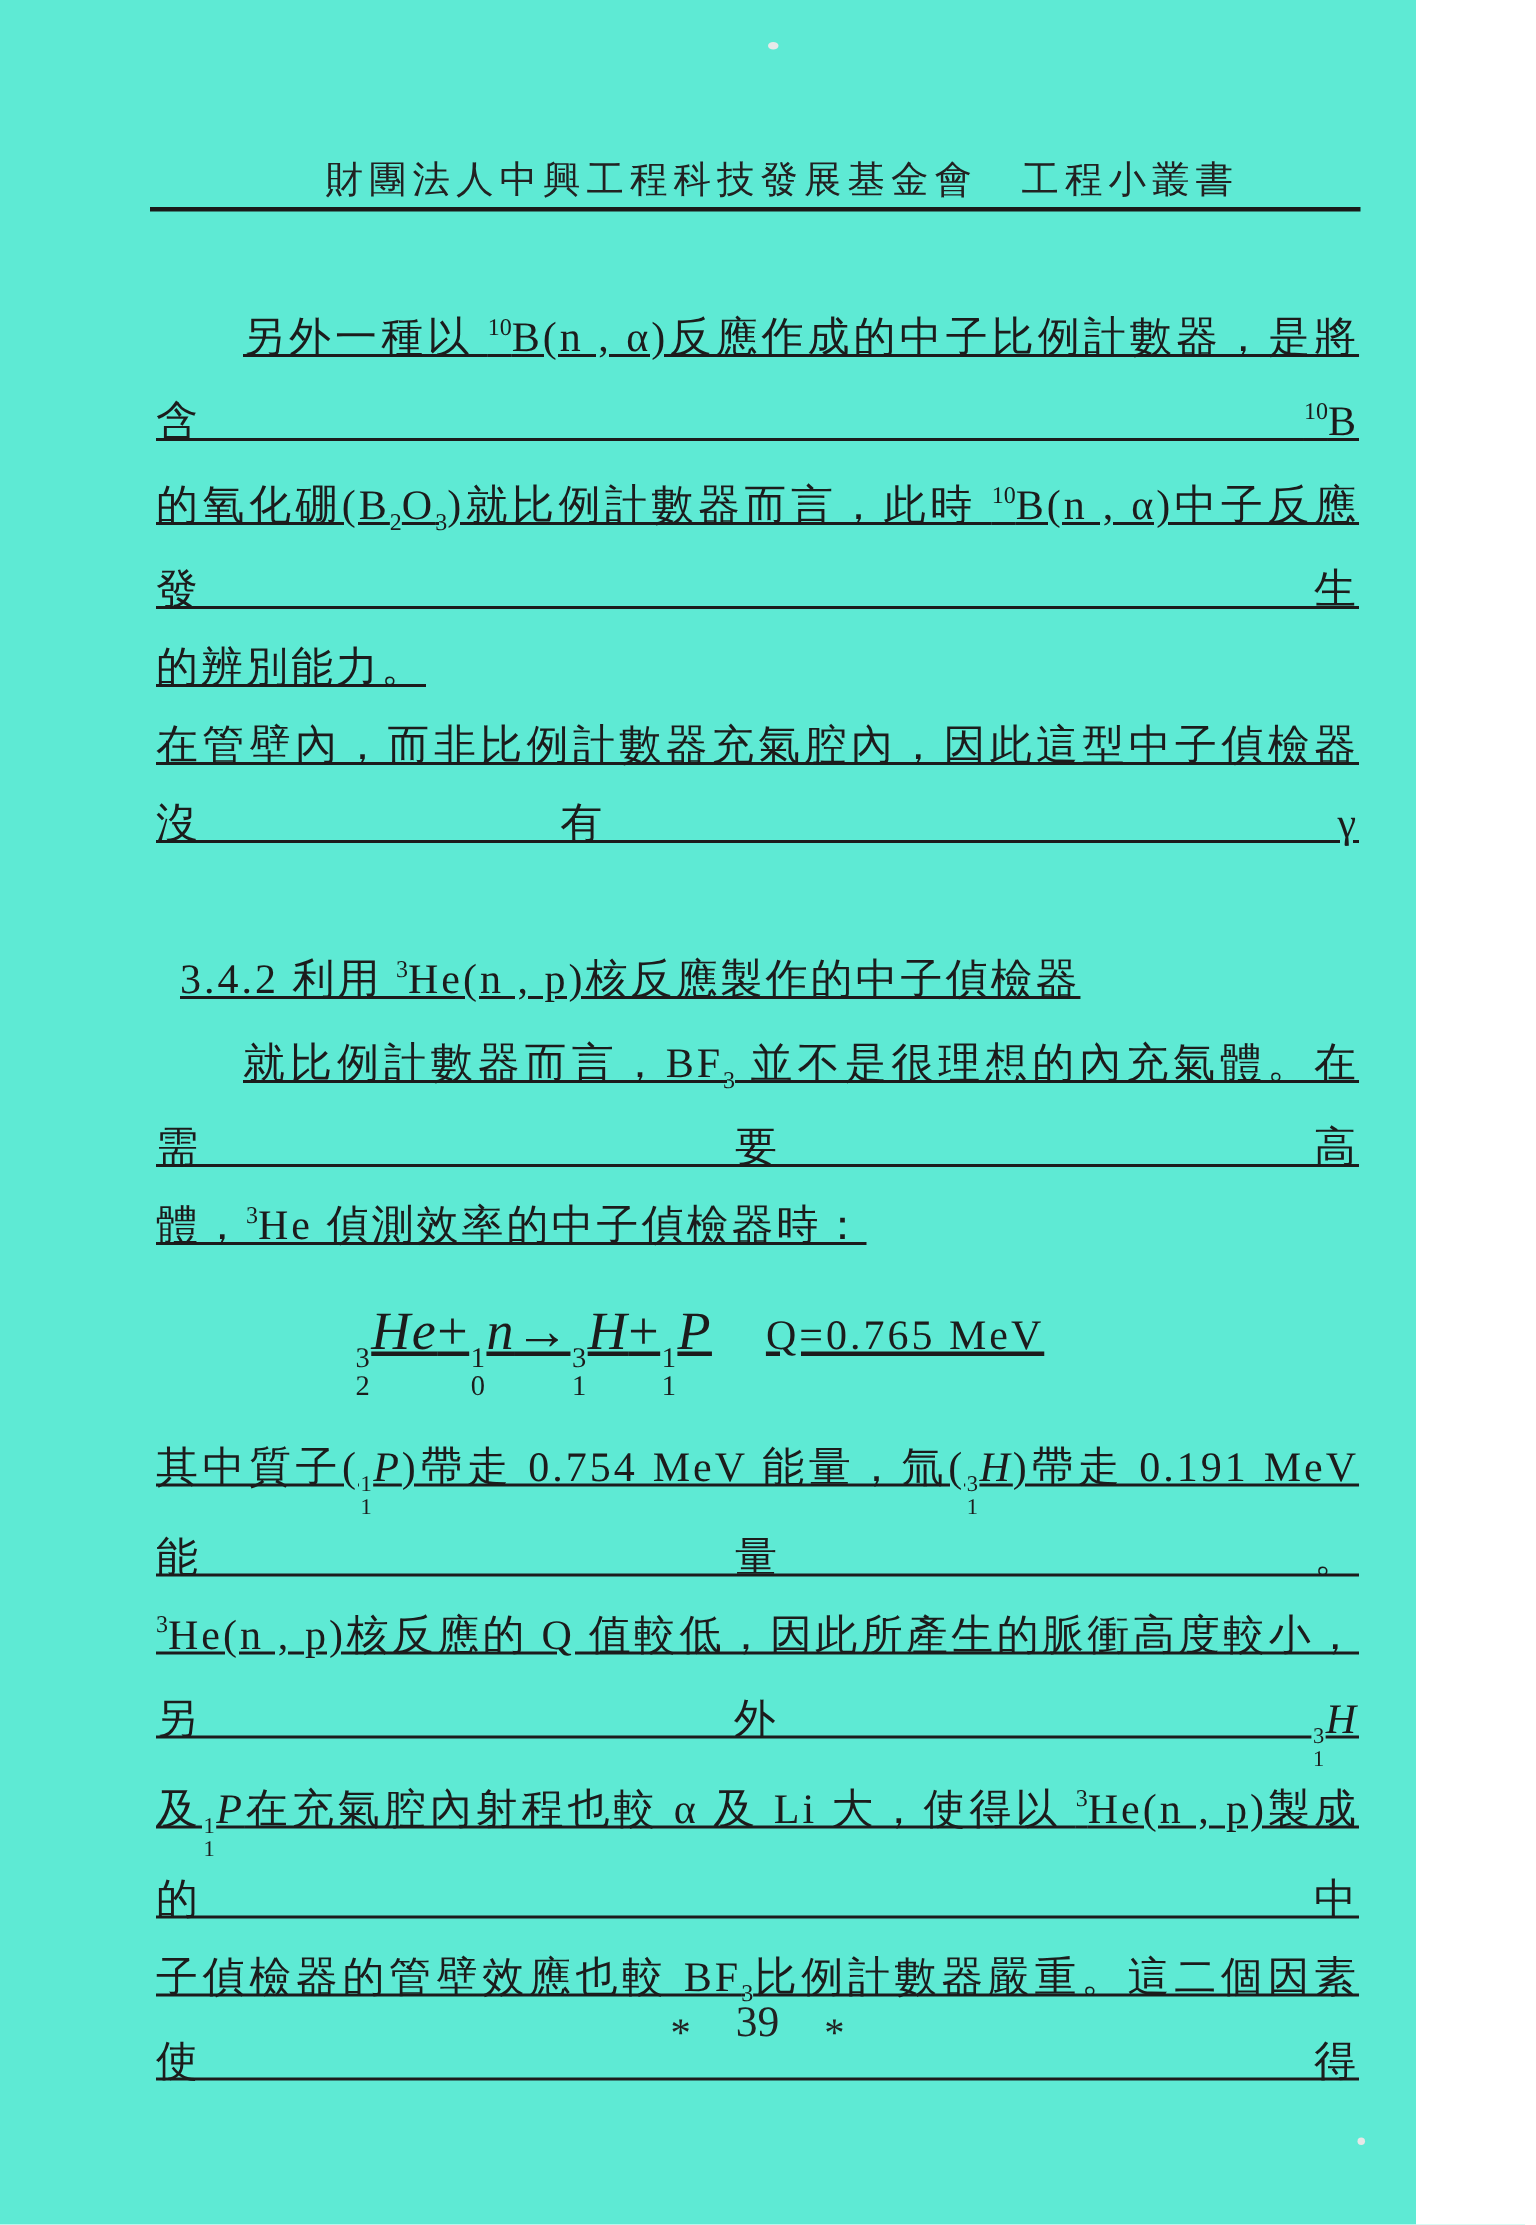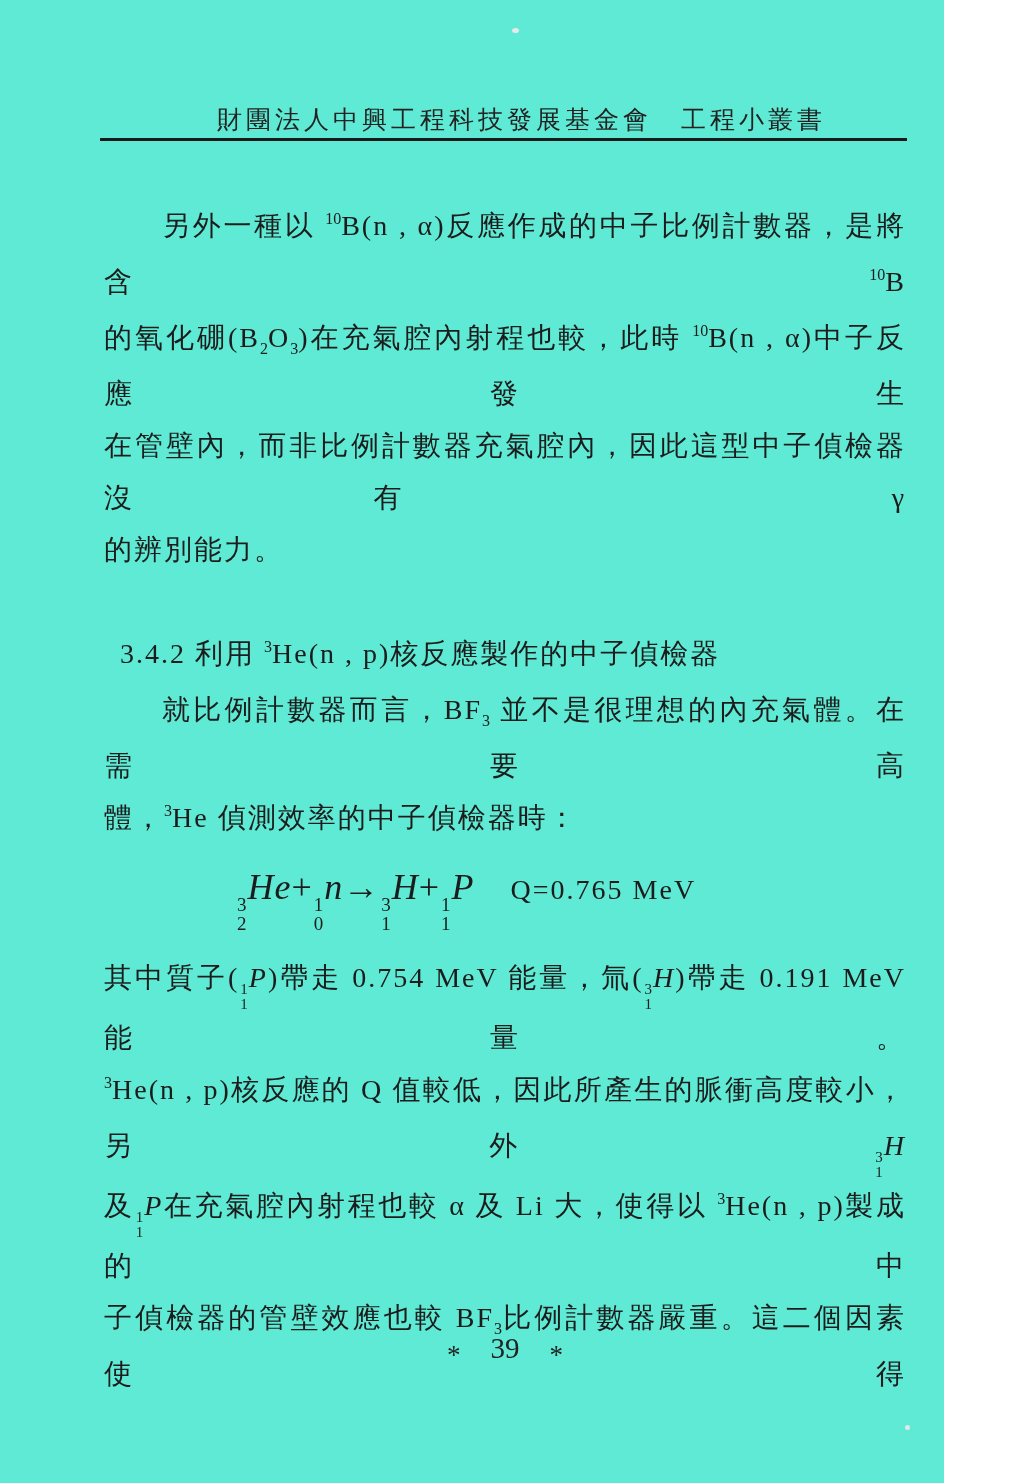--- a/index.html
+++ b/index.html
@@ -36,20 +36,21 @@
     top: 200px;
     left: 104px;
     width: 802px;
   }
   .block { margin:0; }
   .line {
     font-size: 28px;
     line-height: 52px;
     letter-spacing: 2px;
     white-space: normal;
+    text-decoration: underline;
   }
   .line.j {
     text-align: justify;
     text-align-last: justify;
     text-justify: inter-character;
   }
   .line.indent { text-indent: 58px; }
   .heading { margin-top: 52px; }
   .heading .line { letter-spacing: 2px; padding-left: 16px; }
   .seg-t  { font-style: normal; }
@@ -118,23 +119,23 @@
 <body>
 
 <div class="page">
 
   <div class="header-title">財團法人中興工程科技發展基金會　工程小叢書</div>
   <div class="header-rule"></div>
 
   <main class="content" id="body-root">
       <div class="block para">
         <div class="line j indent"><span class="seg-t">另外一種以 </span><span class="seg-sup">10</span><span class="seg-t">B(n , α)反應作成的中子比例計數器，是將含 </span><span class="seg-sup">10</span><span class="seg-t">B</span></div>
-        <div class="line j"><span class="seg-t">的氧化硼(B</span><span class="seg-sub">2</span><span class="seg-t">O</span><span class="seg-sub">3</span><span class="seg-t">)在充氣腔內射程也較，此時 </span><span class="seg-sup">10</span><span class="seg-t">B(n , α)中子反應發生</span></div>
+        <div class="line j"><span class="seg-t">的氧化硼(B</span><span class="seg-sub">2</span><span class="seg-t">O</span><span class="seg-sub">3</span><span class="seg-t">)就比例計數器而言，此時 </span><span class="seg-sup">10</span><span class="seg-t">B(n , α)中子反應發生</span></div>
+        <div class="line"><span class="seg-t">的辨別能力。</span></div>
         <div class="line j"><span class="seg-t">在管壁內，而非比例計數器充氣腔內，因此這型中子偵檢器沒有 γ</span></div>
-        <div class="line"><span class="seg-t">的辨別能力。</span></div>
       </div>
       <div class="block heading">
         <div class="line"><span class="seg-t">3.4.2 利用 </span><span class="seg-sup">3</span><span class="seg-t">He(n , p)核反應製作的中子偵檢器</span></div>
       </div>
       <div class="block para">
         <div class="line j indent"><span class="seg-t">就比例計數器而言，BF</span><span class="seg-sub">3</span><span class="seg-t"> 並不是很理想的內充氣體。在需要高</span></div>
         <div class="line"><span class="seg-t">體，</span><span class="seg-sup">3</span><span class="seg-t">He 偵測效率的中子偵檢器時：</span></div>
       </div>
       <div class="block equation">
         <div class="line"><span class="ss">

